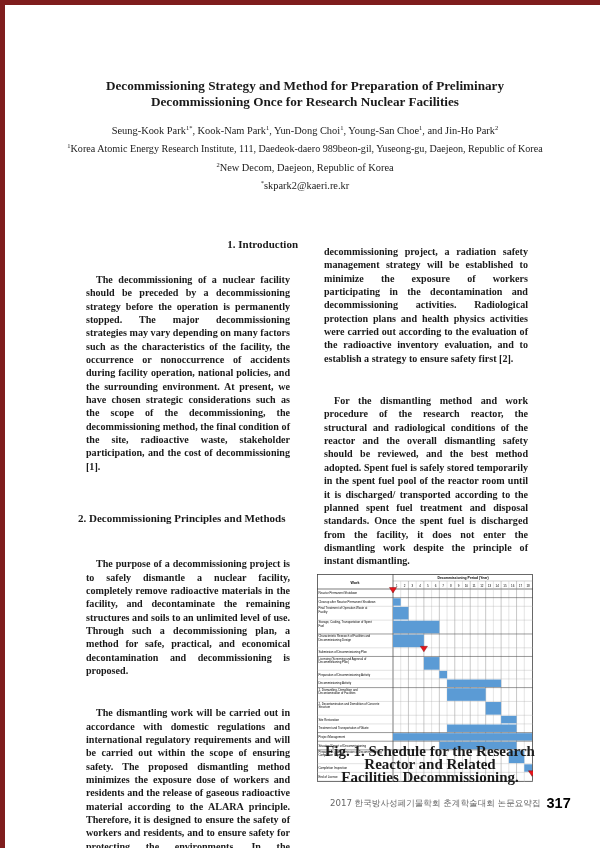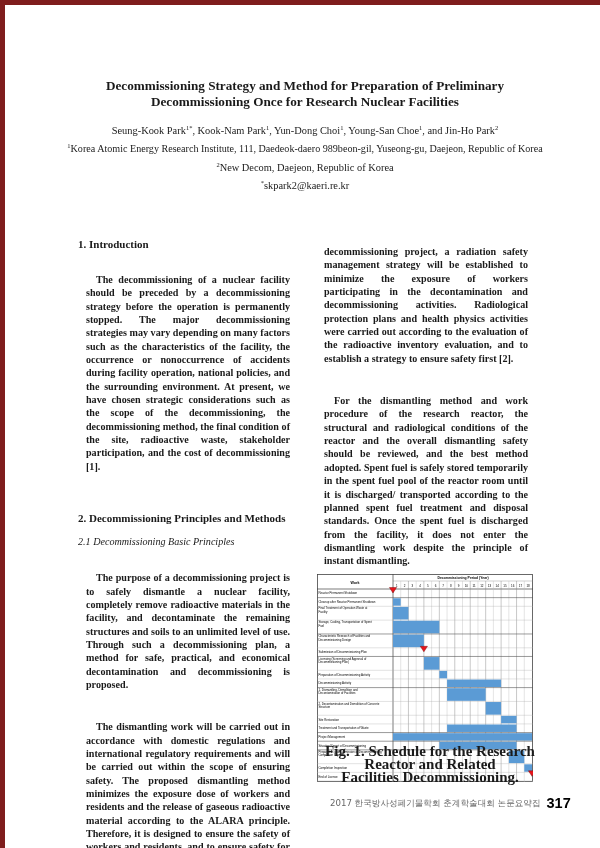--- a/index.html
+++ b/index.html
@@ -7,21 +7,21 @@
   .page { position: absolute; left: 0; top: 0; width: 598px; height: 846px; border: 5px solid #7f1d1d; }
   .title { position: absolute; left: 60px; top: 73px; width: 480px; text-align: center; font-weight: bold; font-size: 13.2px; line-height: 16px; }
   .authors { position: absolute; left: 40px; top: 119px; width: 520px; text-align: center; font-size: 10.4px; line-height: 14px; }
   .aff1 { position: absolute; left: 30px; top: 137px; width: 540px; text-align: center; font-size: 10.1px; line-height: 14px; white-space: nowrap; }
   .aff2 { position: absolute; left: 40px; top: 156px; width: 520px; text-align: center; font-size: 10.4px; line-height: 14px; }
   .email { position: absolute; left: 40px; top: 174px; width: 520px; text-align: center; font-size: 10.4px; line-height: 14px; }
   sup { font-size: 6.5px; vertical-align: super; line-height: 0; }
   .col { position: absolute; width: 220px; font-size: 10.1px; line-height: 13.35px; text-align: justify; }
   .col-left { left: 73px; top: 232px; }
   .col-right { left: 311px; top: 232px; }
-  .h1 { font-weight: bold; font-size: 11px; text-align: left; margin: 0; line-height: 14px; }
+  .h1 { font-weight: bold; font-size: 11px; text-align: right; margin: 0; line-height: 14px; }
   .h1.left { text-align: left; }
   .h2 { font-style: italic; font-size: 10.1px; margin: 0; line-height: 14px; text-align: left; }
   p { margin: 8px; text-indent: 10px; font-weight: bold; }
   .gantt { position: absolute; left: 312px; top: 569px; width: 216px; height: 208px; }
   .caption { position: absolute; left: 305px; top: 740px; width: 240px; text-align: center; font-size: 15px; line-height: 13px; font-weight: bold; }
   .footer { position: absolute; left: 325px; top: 790px; width: 210px; text-align: right; font-family: "DejaVu Sans", sans-serif; color: #666; font-size: 8.6px; white-space: nowrap; }
   .footer .pg { font-family: "Liberation Sans", sans-serif; color: #000000; font-weight: bold; font-size: 14.5px; margin-left: 6px; vertical-align: -2px; }
 </style>
 </head>
 <body>
@@ -39,21 +39,20 @@
   <div class="aff2"><sup>2</sup><span>New Decom, Daejeon, Republic of Korea</span></div>
   <div class="email"><sup>*</sup><span>skpark2@kaeri.re.kr</span></div>
 
   <div class="col col-left">
     <div class="h1">1. Introduction</div>
     <div style="height:14px"></div>
     <p>The decommissioning of a nuclear facility should be preceded by a decommissioning strategy before the operation is permanently stopped. The major decommissioning strategies may vary depending on many factors such as the characteristics of the facility, the occurrence or nonoccurrence of accidents during facility operation, national policies, and the surrounding environment. At present, we have chosen strategic considerations such as the scope of the decommissioning, the decommissioning method, the final condition of the site, radioactive waste, stakeholder participation, and the cost of decommissioning [1].</p>
     <div style="height:30px"></div>
     <div class="h1 left">2. Decommissioning Principles and Methods</div>
     <div style="height:10px"></div>
-    <div class="h2">2.1 Decommissioning Basic Principles</div>
     <div style="height:14px"></div>
     <p>The purpose of a decommissioning project is to safely dismantle a nuclear facility, completely remove radioactive materials in the facility, and decontaminate the remaining structures and soils to an unlimited level of use. Through such a decommissioning plan, a method for safe, practical, and economical decontamination and decommissioning is proposed.</p>
     <div style="height:13px"></div>
     <p style="text-align-last: justify;">The dismantling work will be carried out in accordance with domestic regulations and international regulatory requirements and will be carried out within the scope of ensuring safety. The proposed dismantling method minimizes the exposure dose of workers and residents and the release of gaseous radioactive material according to the ALARA principle. Therefore, it is designed to ensure the safety of workers and residents, and to ensure safety for protecting the environments. In the</p>
   </div>
 
   <div class="col col-right">
     <p style="text-indent:0">decommissioning project, a radiation safety management strategy will be established to minimize the exposure of workers participating in the decontamination and decommissioning activities. Radiological protection plans and health physics activities were carried out according to the evaluation of the radioactive inventory evaluation, and to establish a strategy to ensure safety first [2].</p>
     <div style="height:13px"></div>
     <p>For the dismantling method and work procedure of the research reactor, the structural and radiological conditions of the reactor and the overall dismantling safety should be reviewed, and the best method adopted. Spent fuel is safely stored temporarily in the spent fuel pool of the reactor room until it is discharged/ transported according to the planned spent fuel treatment and disposal standards. Once the spent fuel is discharged from the facility, it does not enter the dismantling work despite the principle of instant dismantling.</p>

